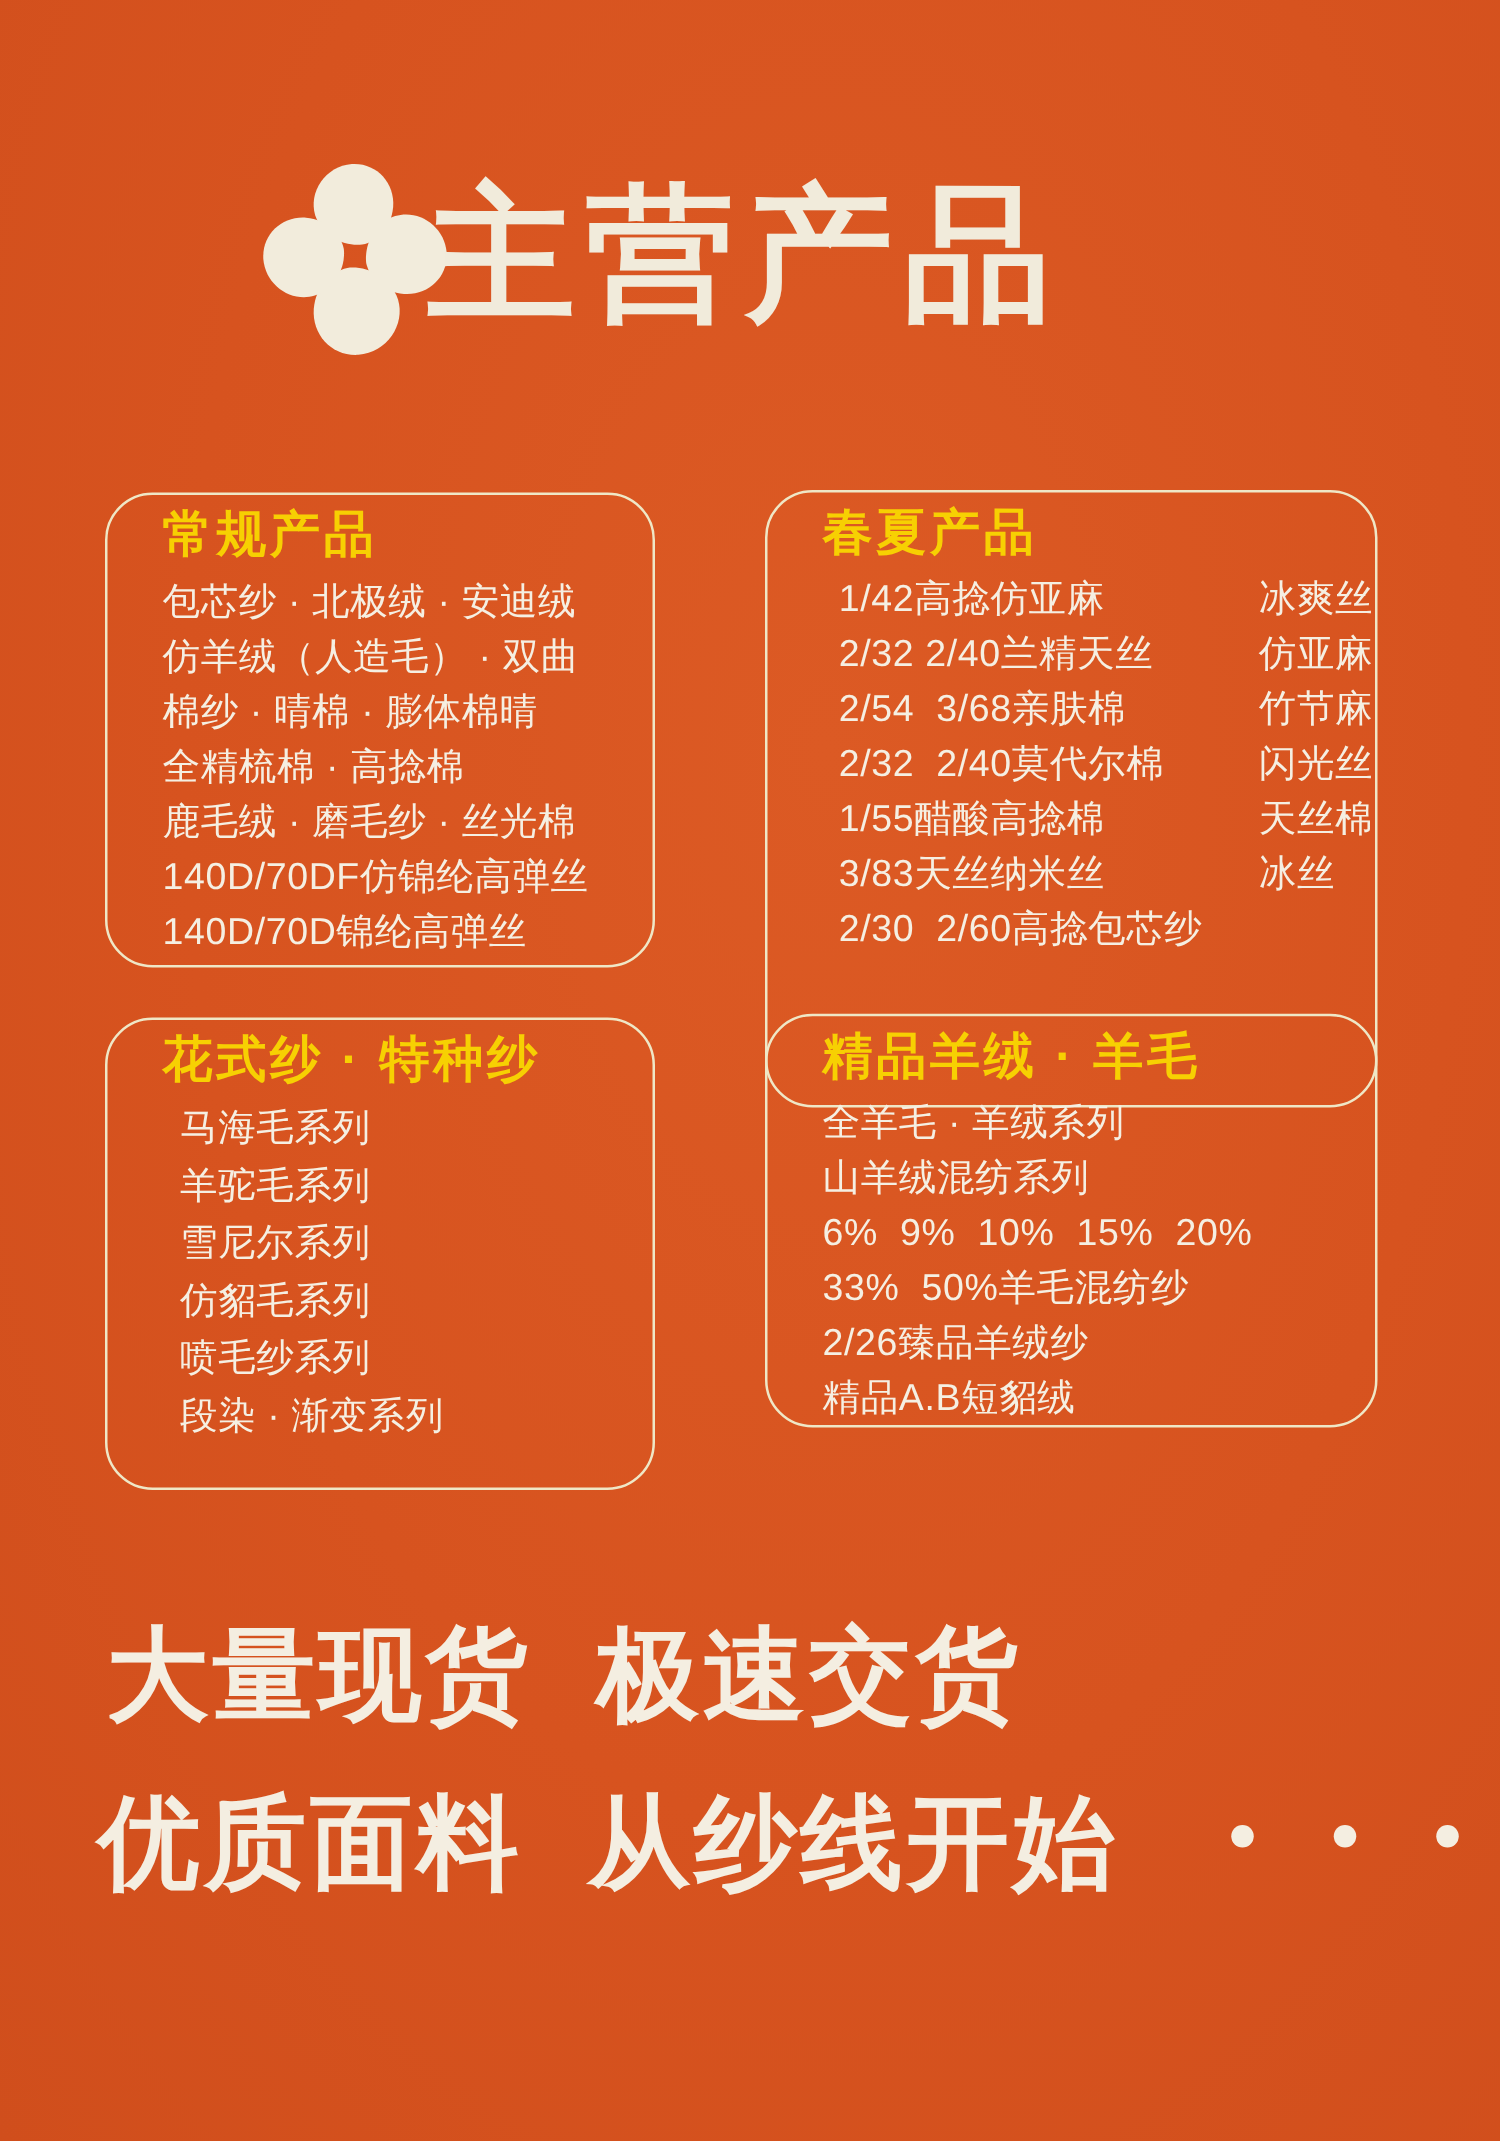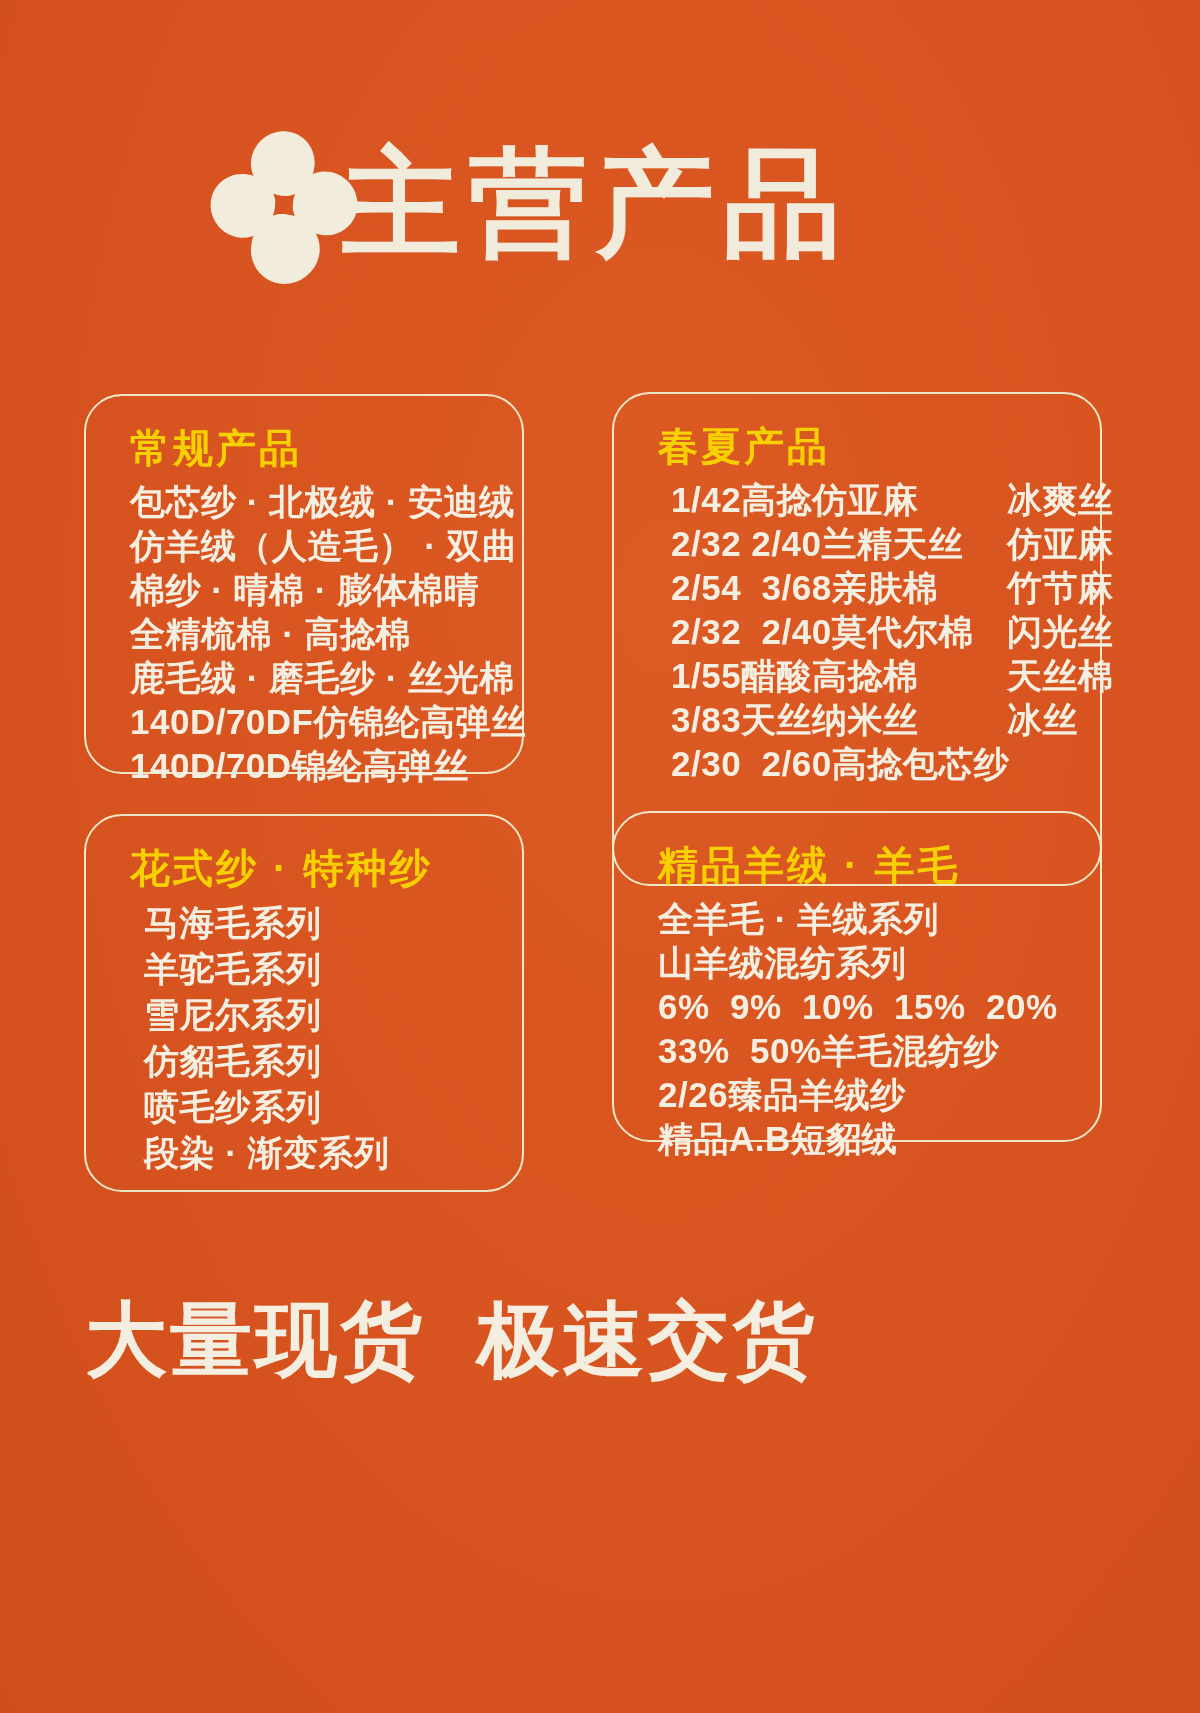--- a/index.html
+++ b/index.html
@@ -16,32 +16,32 @@
     position:absolute;left:342px;top:146px;
     font-family:"Liberation Serif","DejaVu Serif",serif;
     font-size:118px;font-weight:700;line-height:1;
     color:#f1ebdb;letter-spacing:9px;white-space:pre;
   }
   .box{
     position:absolute;
     border:2px solid #efe7c6;
     border-radius:38px;
     box-sizing:border-box;
-    padding:28px 30px 0 44px;
+    padding:8px 30px 0 44px;
   }
   .box-1{left:84px;top:394px;width:440px;height:380px;}
   .box-2{left:612px;top:392px;width:490px;height:494px;}
   .box-3{left:84px;top:814px;width:440px;height:378px;}
   .box-4{left:612px;top:811px;width:490px;height:331px;}
   .box-header{
     font-size:40px;font-weight:700;color:#f7d002;
     letter-spacing:3px;line-height:48px;margin-bottom:8px;white-space:pre;
   }
   .item{
-    font-size:35px;font-weight:700;color:#f5efe2;
+    font-size:30px;font-weight:400;color:#f5efe2;
     line-height:44px;white-space:pre;letter-spacing:0.5px;
   }
   .box-3 .item{line-height:46px;margin-left:14px;}
   .two-col{display:grid;grid-template-columns:336px auto;}
   .two-col .item{line-height:44px;margin-left:13px;}
   .footer-line{
     position:absolute;color:#f4eee1;font-weight:700;
     font-size:82px;letter-spacing:3px;white-space:pre;line-height:1.2;font-family:Liberation Mono, monospace;
   }
   .footer-line-1{left:85px;top:1298px;}
@@ -114,14 +114,22 @@
     <div class="box-header">精品羊绒 · 羊毛</div>
     <div class="item">全羊毛 · 羊绒系列</div>
     <div class="item">山羊绒混纺系列</div>
     <div class="item">6%  9%  10%  15%  20%</div>
     <div class="item">33%  50%羊毛混纺纱</div>
     <div class="item">2/26臻品羊绒纱</div>
     <div class="item">精品A.B短貂绒</div>
   </div>
 
   <div class="footer-line footer-line-1">大量现货 极速交货</div>
+  <div class="footer-line footer-line-2">
+    <span>优质面料 从纱线开始</span>
+    <span class="dots">
+      <span class="dot">·</span>
+      <span class="dot">·</span>
+      <span class="dot">·</span>
+    </span>
+  </div>
 
 </div>
 
 </body></html>

